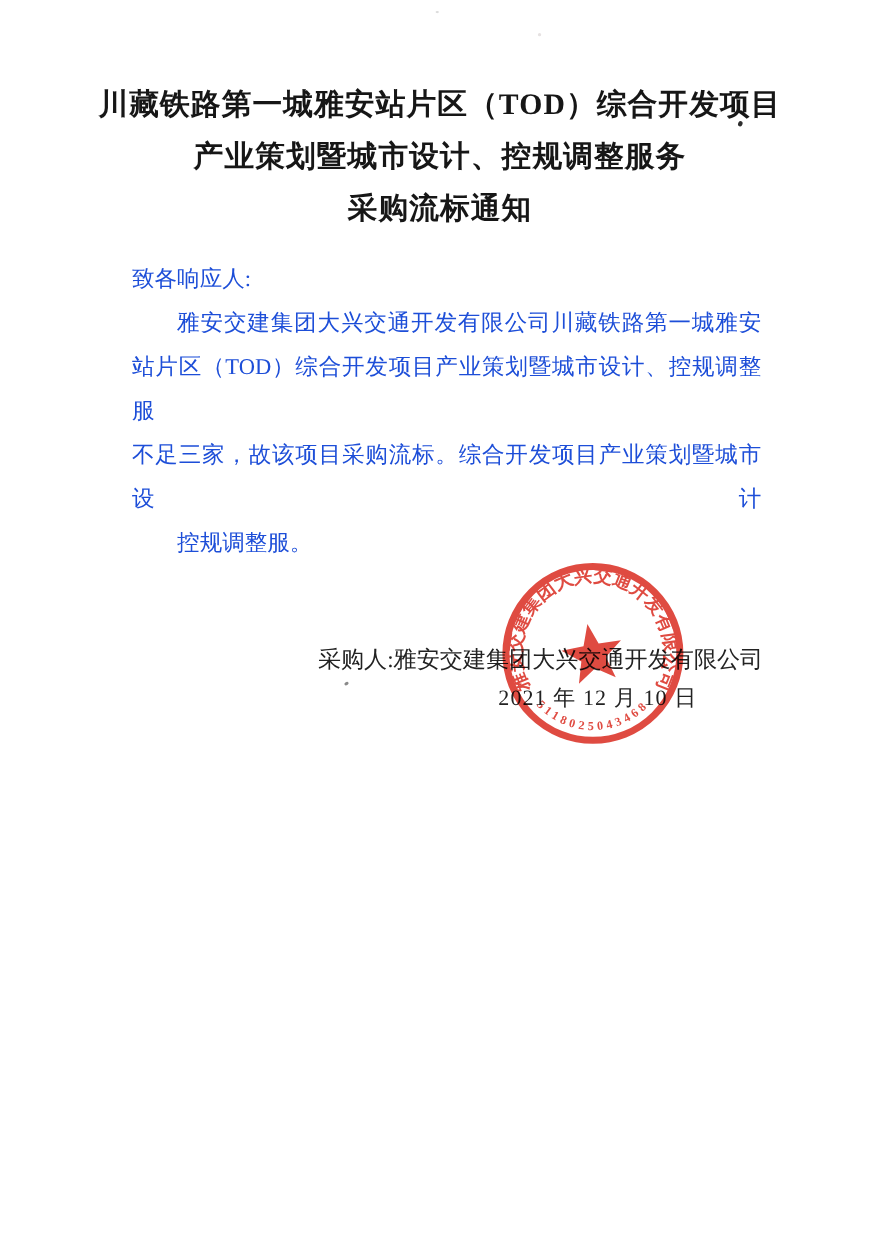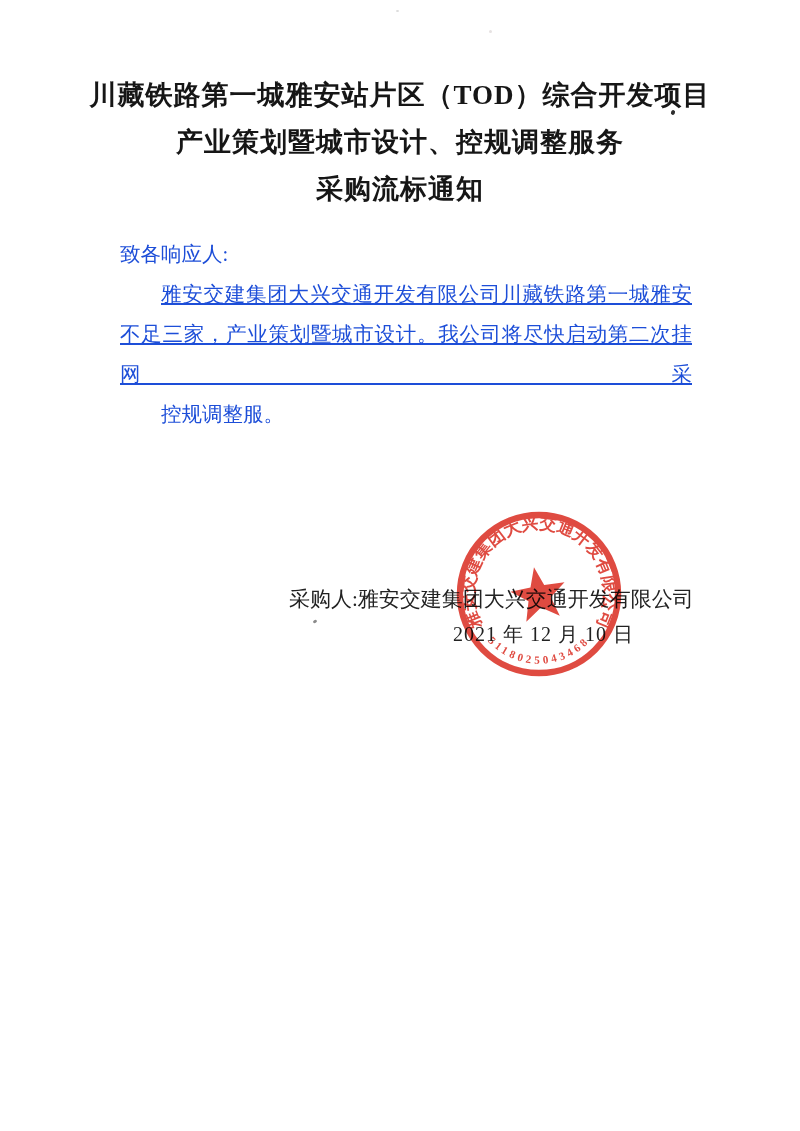--- a/index.html
+++ b/index.html
@@ -36,21 +36,20 @@
     width: 572px;
     font-size: 20.5px;
     line-height: 40px;
     color: #1d4ed8;
   }
   .line { white-space: nowrap; }
   .line.fill {
     white-space: normal;
     text-align: justify;
     text-align-last: justify;
-    text-decoration: underline;
   }
   .line.indent { text-indent: 2em; }
   .sig-buyer {
     position: absolute;
     top: 585px;
     left: 289px;
     font-size: 21px;
     white-space: nowrap;
     color: #222222;
   }
@@ -89,21 +88,22 @@
 
   <div class="doc-title">
     <div>川藏铁路第一城雅安站片区（TOD）综合开发项目</div>
     <div>产业策划暨城市设计、控规调整服务</div>
     <div>采购流标通知</div>
   </div>
 
   <div class="body-text">
     <div class="line">致各响应人:</div>
     <div class="line fill indent">雅安交建集团大兴交通开发有限公司川藏铁路第一城雅安</div>
-    <div class="line fill">不足三家，产业策划暨城市设计。我公司将尽快启动第二次挂网采</div>
+    <div class="line fill">站片区（TOD）综合开发项目产业策划暨城市设计、控规调整服</div>
+    <div class="line fill">不足三家，故该项目采购流标。综合开发项目产业策划暨城市设计</div>
     <div class="line indent">控规调整服。</div>
   </div>
 
   <div class="sig-buyer">采购人:雅安交建集团大兴交通开发有限公司</div>
   <div class="sig-date">2021 年 12 月 10 日</div>
 
   <svg class="stamp" viewBox="0 0 200 200" xmlns="http://www.w3.org/2000/svg">
     <defs>
       <path id="seal-arc" d="M 33.3,138.5 A 77,77 0 1 1 166.7,138.5" fill="none"></path>
       <path id="seal-num-arc" d="M 25.7,134.7 A 82,82 0 0 0 174.3,134.7" fill="none"></path>

